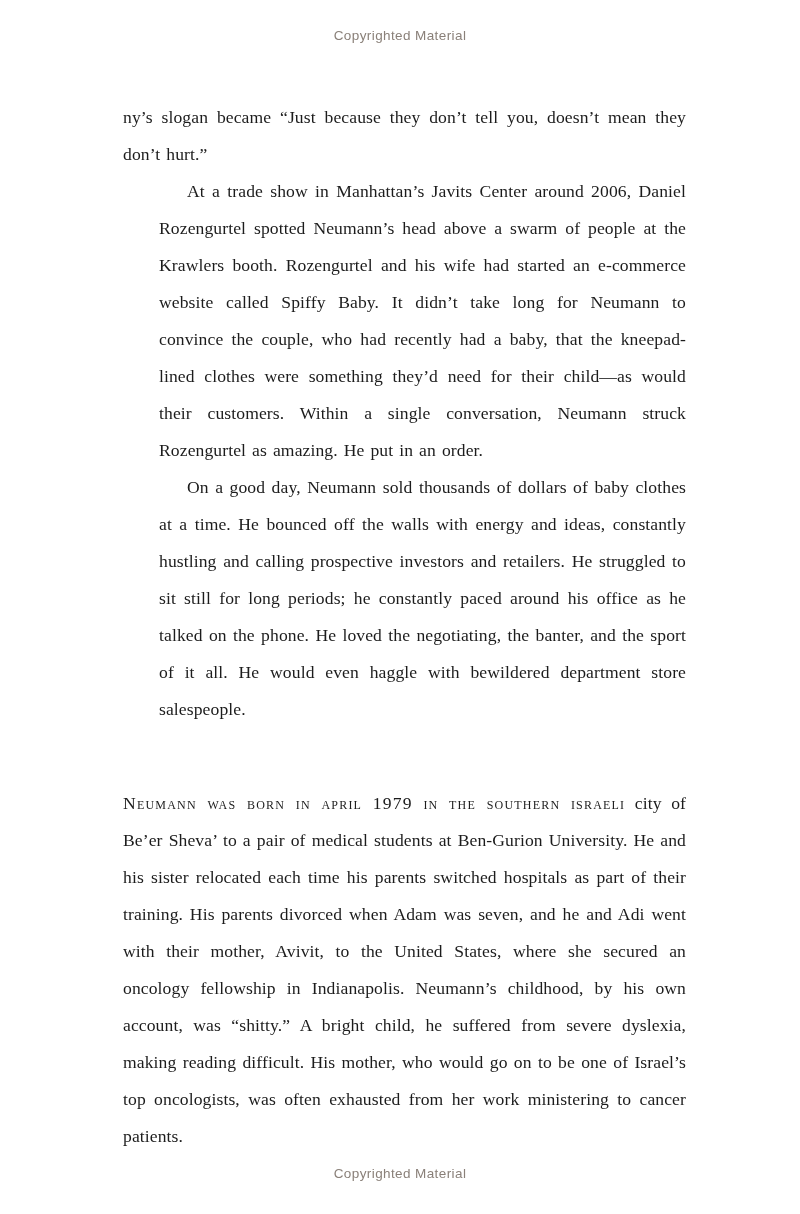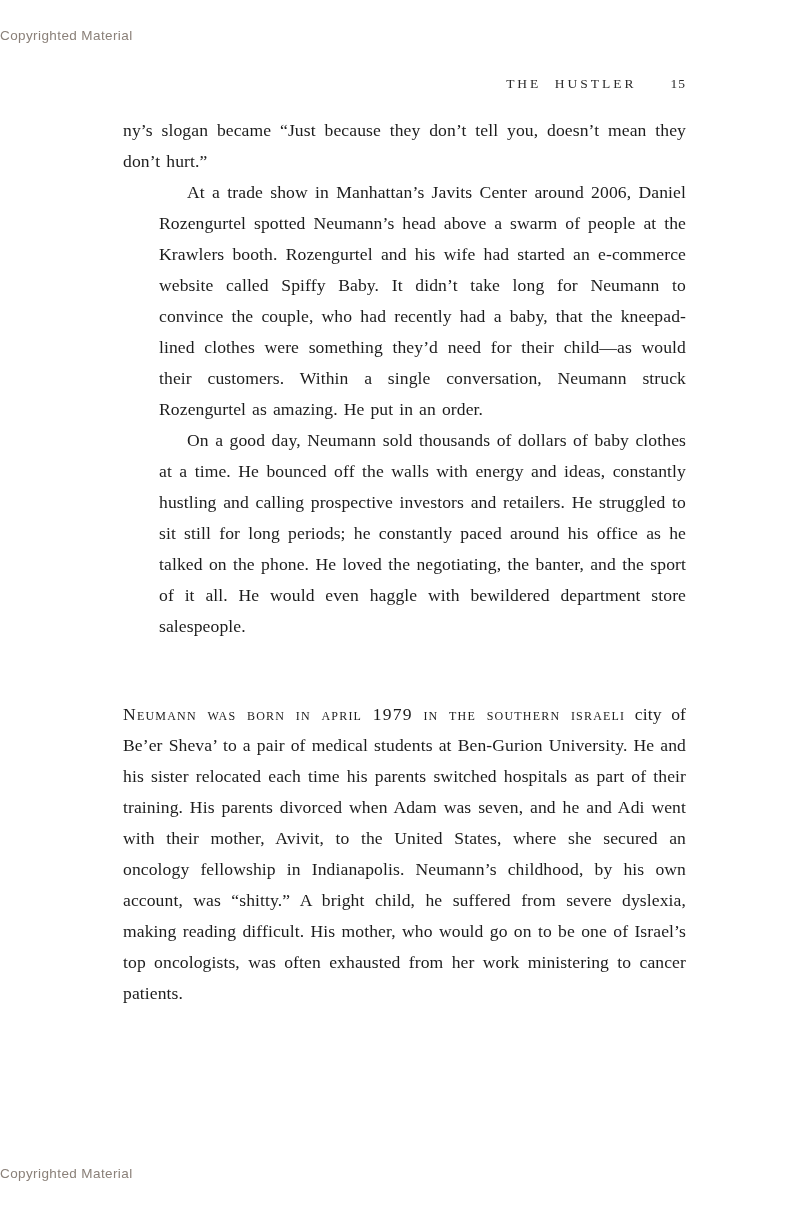--- a/index.html
+++ b/index.html
@@ -12,21 +12,21 @@
     width: 800px;
     height: 1214px;
     background: #ffffff;
     overflow: hidden;
     font-family: "Liberation Serif", serif;
   }
   .copyright {
     position: absolute;
     left: 0;
     right: 0;
-    text-align: left;
+    text-align: center;
     font-family: "Liberation Sans", sans-serif;
     font-size: 13.5px;
     letter-spacing: 0.4px;
     color: #8a8079;
   }
   .copyright.top { top: 28px; }
   .copyright.bottom { top: 1166px; }
   .content {
     margin-left: 123px;
     width: 563px;
@@ -41,21 +41,21 @@
     letter-spacing: 3px;
     word-spacing: 7px;
   }
   .running-header .pagenum {
     margin-left: 34px;
     letter-spacing: 1px;
   }
   .body-text {
     margin-top: 23px;
     font-size: 17.6px;
-    line-height: 31px;
+    line-height: 37px;
     color: #1c1c1c;
     text-align: justify;
     word-spacing: 1.5px;
     letter-spacing: 0.1px;
   }
   .body-text p {
     margin: 0;
     padding: 0;
   }
   .body-text p.indent {
@@ -73,23 +73,20 @@
 </style>
 </head>
 <body>
 
 <div class="page">
 
   <div class="copyright top">Copyrighted Material</div>
 
   <div class="content">
 
-    <div class="running-header">
-      <span class="chapter">THE HUSTLER</span><span class="pagenum">15</span>
-    </div>
 
     <div class="body-text">
       <p class="para">ny’s slogan became “Just because they don’t tell you, doesn’t mean they don’t hurt.”</p>
       <p class="para indent">At a trade show in Manhattan’s Javits Center around 2006, Daniel Rozengurtel spotted Neumann’s head above a swarm of people at the Krawlers booth. Rozengurtel and his wife had started an e-commerce website called Spiffy Baby. It didn’t take long for Neumann to convince the couple, who had recently had a baby, that the kneepad-lined clothes were something they’d need for their child—as would their customers. Within a single conversation, Neumann struck Rozengurtel as amazing. He put in an order.</p>
       <p class="para indent">On a good day, Neumann sold thousands of dollars of baby clothes at a time. He bounced off the walls with energy and ideas, constantly hustling and calling prospective investors and retailers. He struggled to sit still for long periods; he constantly paced around his office as he talked on the phone. He loved the negotiating, the banter, and the sport of it all. He would even haggle with bewildered department store salespeople.</p>
       <p class="para section-opener">
         <span class="smallcaps">Neumann was born in april 1979 in the southern israeli</span>
         <span class="section-rest">city of Be’er Sheva’ to a pair of medical students at Ben-Gurion University. He and his sister relocated each time his parents switched hospitals as part of their training. His parents divorced when Adam was seven, and he and Adi went with their mother, Avivit, to the United States, where she secured an oncology fellowship in Indianapolis. Neumann’s childhood, by his own account, was “shitty.” A bright child, he suffered from severe dyslexia, making reading difficult. His mother, who would go on to be one of Israel’s top oncologists, was often exhausted from her work ministering to cancer patients.</span>
       </p>
     </div>

